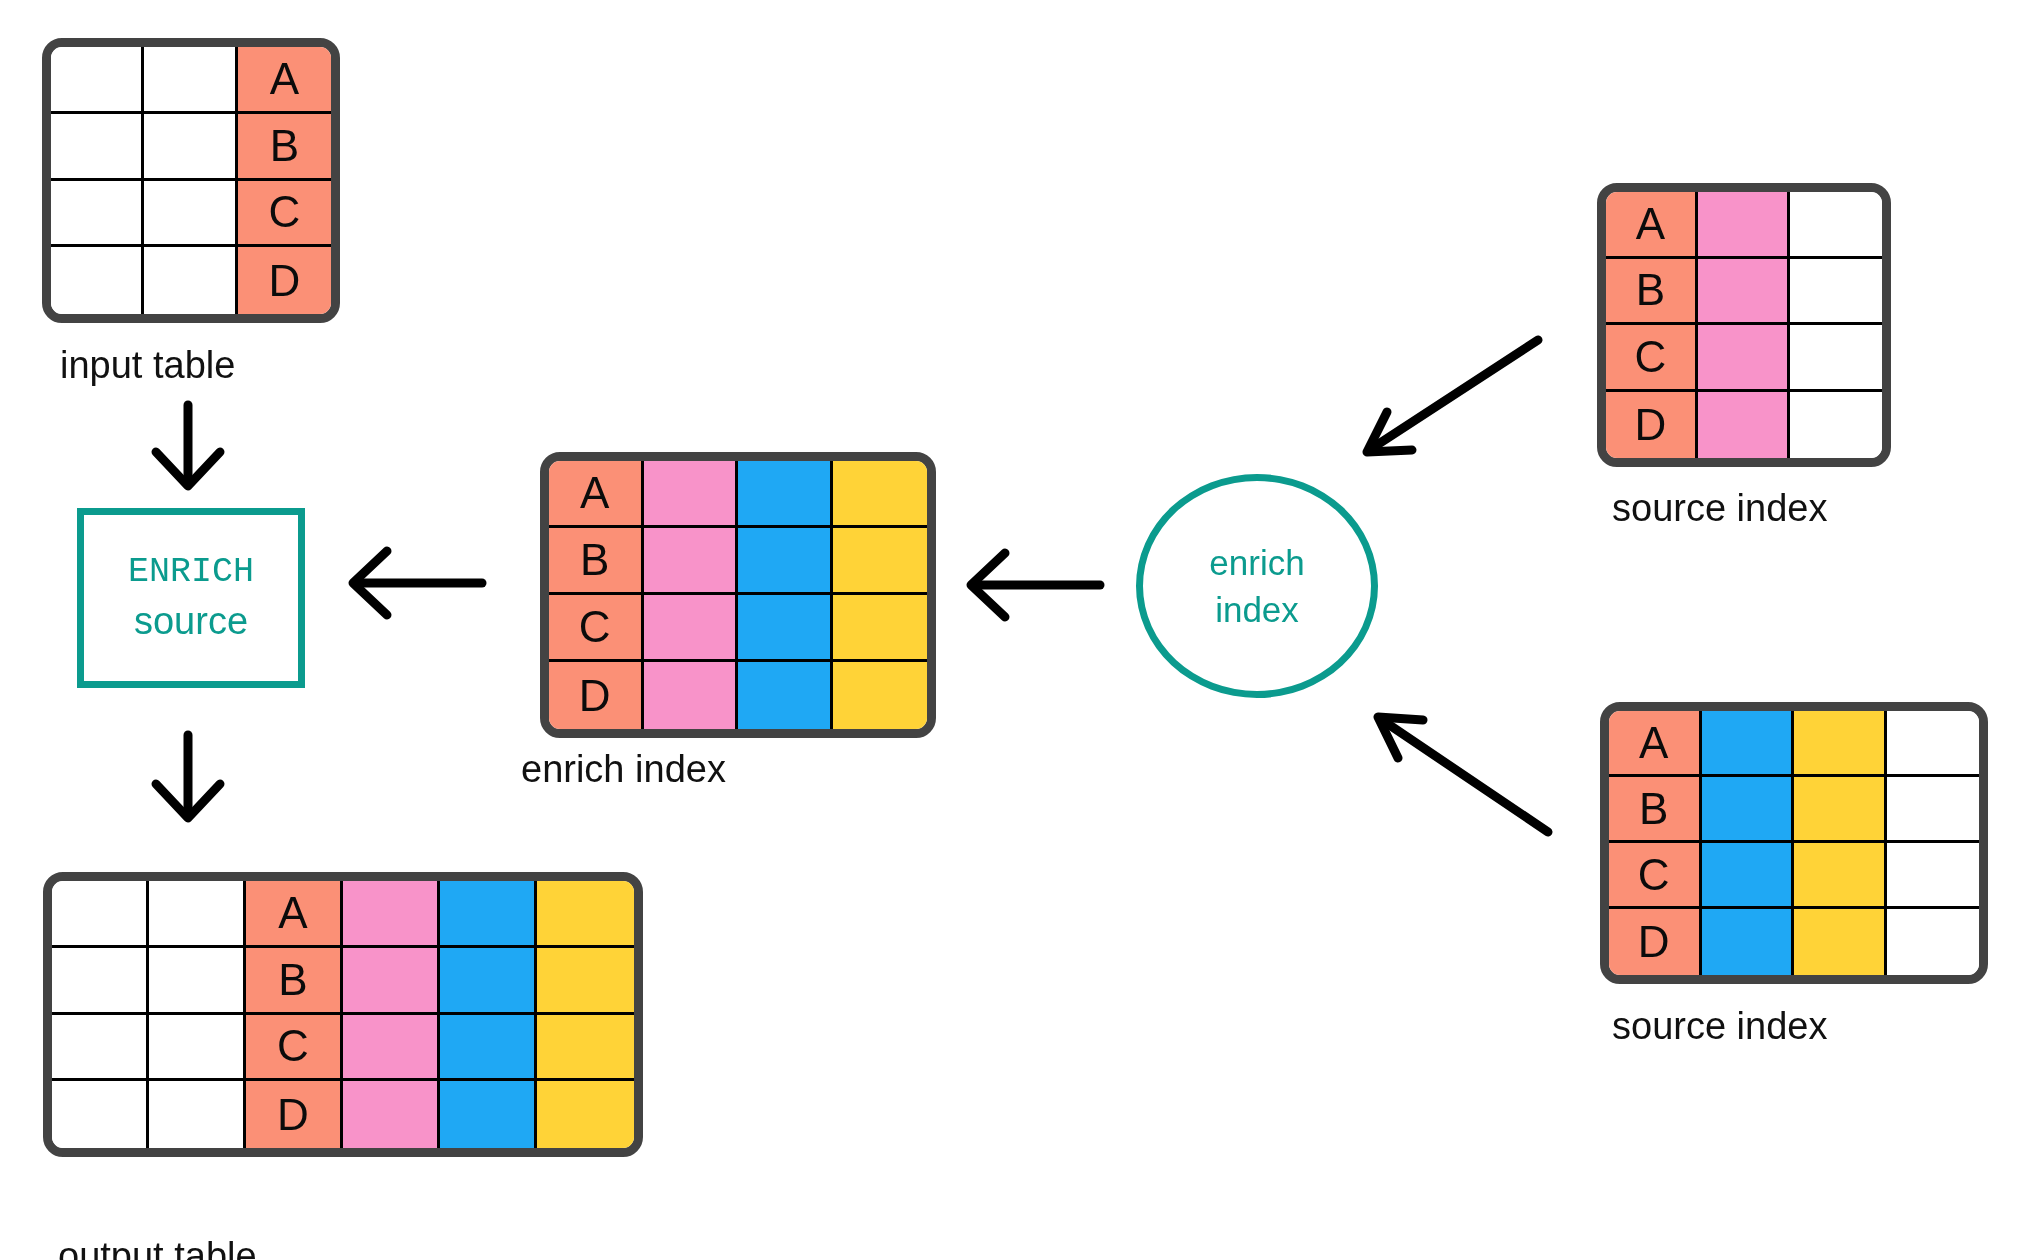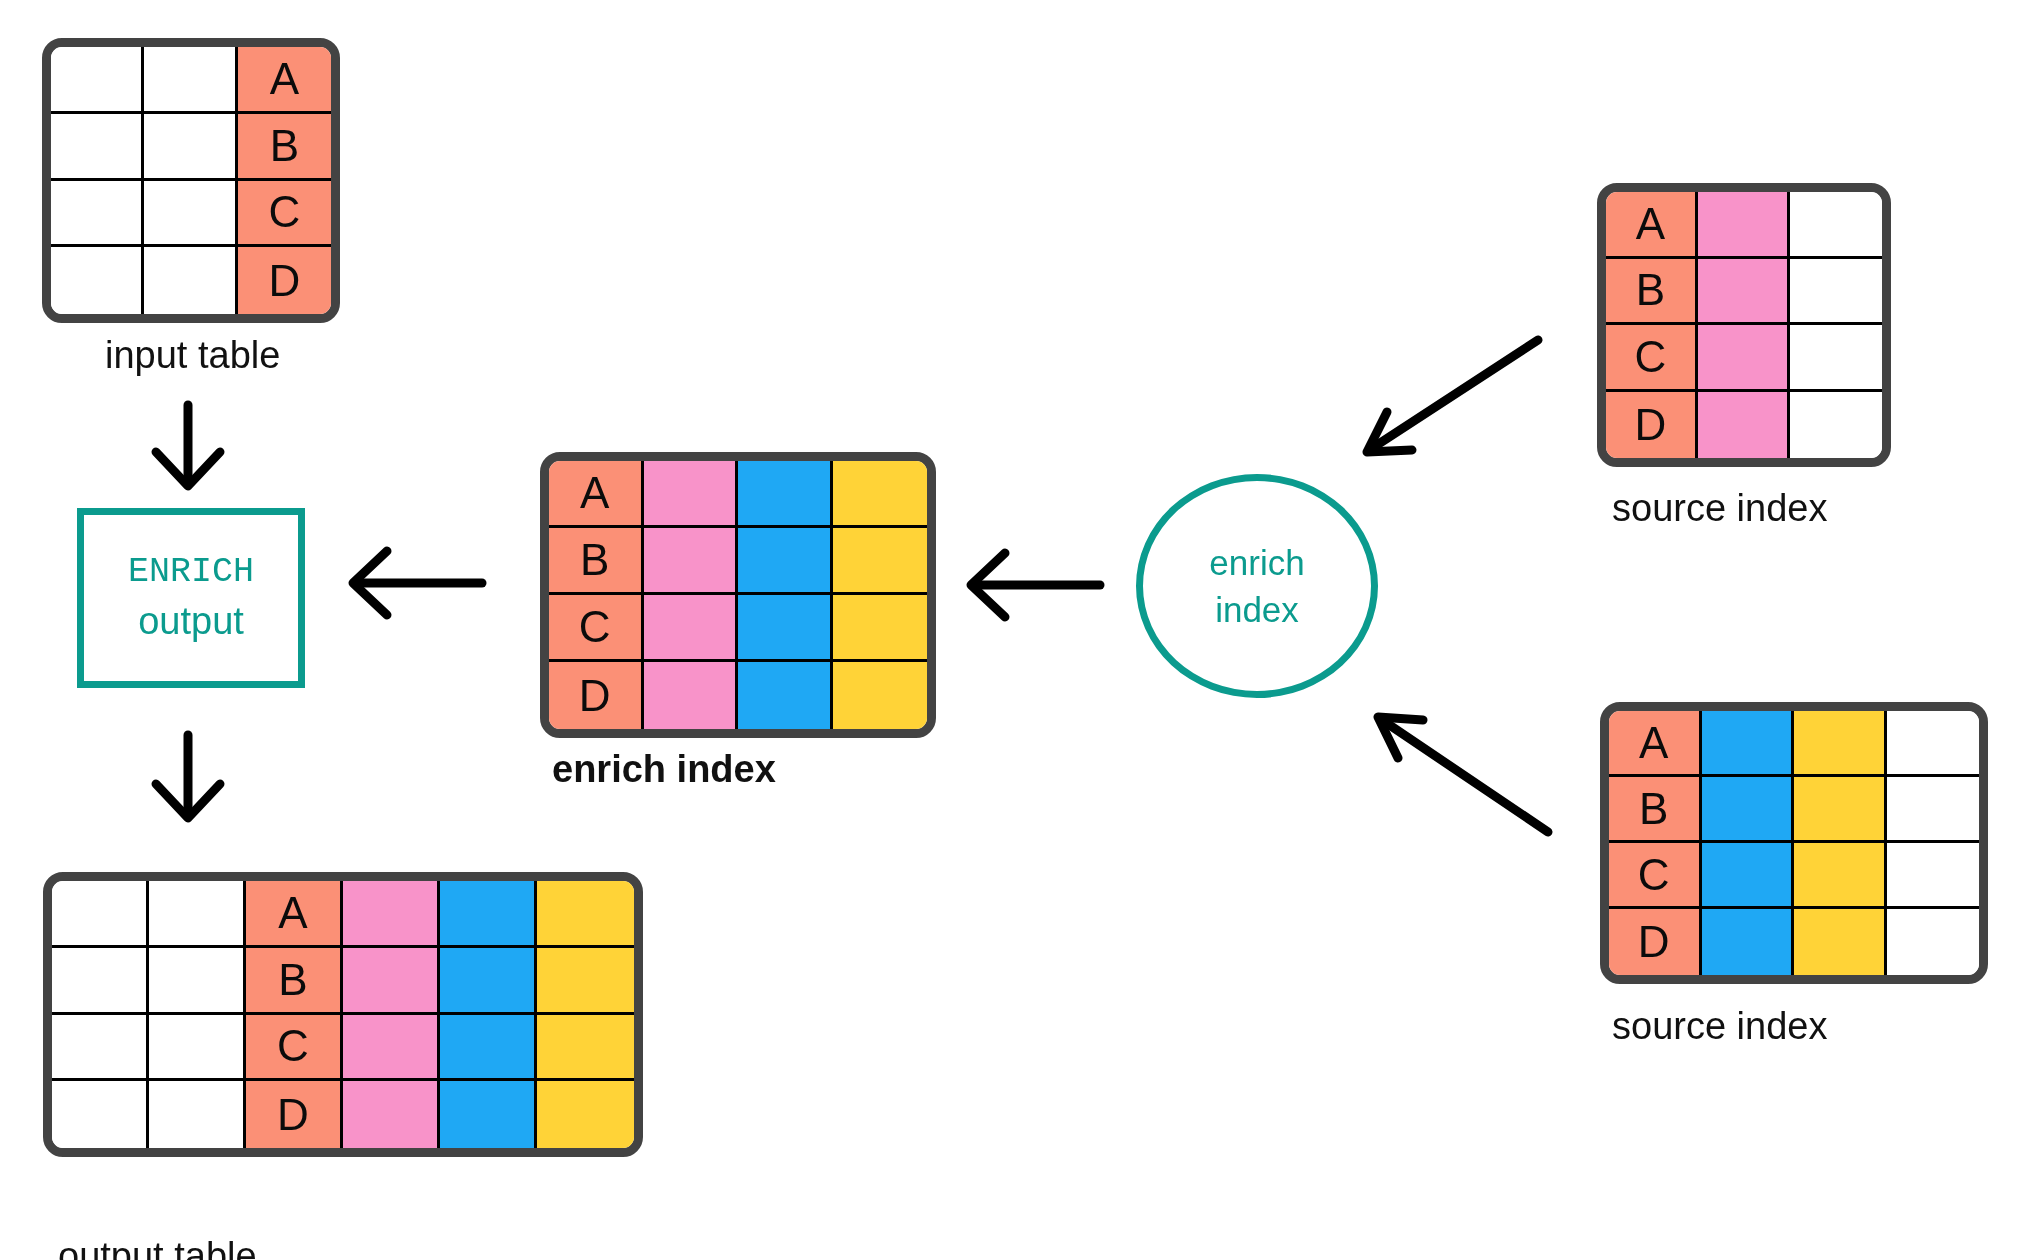--- a/index.html
+++ b/index.html
@@ -30,23 +30,23 @@
   .dtable .cell.last-col { border-right:none; }
   .dtable .cell.last-row { border-bottom:none; }
 
   #input-table        { left:42px;   top:38px;  width:298px; height:285px; }
   #output-table       { left:43px;   top:872px; width:600px; height:285px; }
   #enrich-index-table { left:540px;  top:452px; width:396px; height:286px; }
   #source-top-table   { left:1597px; top:183px; width:294px; height:284px; }
   #source-bottom-table{ left:1600px; top:702px; width:388px; height:282px; }
 
   .tlabel { position:absolute; font-size:38px; color:var(--text,#111); white-space:nowrap; }
-  #input-table-label         { left:60px;   top:334px;margin-left:45px;  }
+  #input-table-label         { left:60px;   top:344px;  }
   #output-table-label        { left:58px;   top:1235px; }
-  #enrich-index-label        { left:552px;  top:748px;font-weight:bold;  }
+  #enrich-index-label        { left:521px;  top:748px;  }
   #source-top-label          { left:1612px; top:487px;  }
   #source-bottom-label       { left:1612px; top:1005px; }
 
   .cmdbox {
     position:absolute; left:77px; top:508px; width:228px; height:180px;
     box-sizing:border-box; border:7px solid var(--teal,#0b9b8e);
     display:flex; flex-direction:column; align-items:center; justify-content:center;
     color:var(--teal,#0b9b8e); background:#fff; text-align:center;
   }
   .cmdbox .mono { font-family:"Liberation Mono","DejaVu Sans Mono",monospace; font-size:35px; line-height:1.35; }
@@ -103,21 +103,21 @@
       <div class="cell" style="background: rgb(255, 255, 255);"></div>
       <div class="cell last-col" style="background: rgb(251, 144, 118);">C</div>
       <div class="cell last-row" style="background: rgb(255, 255, 255);"></div>
       <div class="cell last-row" style="background: rgb(255, 255, 255);"></div>
       <div class="cell last-col last-row" style="background: rgb(251, 144, 118);">D</div>
     </div>
   <div class="tlabel" id="input-table-label">input table</div>
 
   <div class="cmdbox">
     <div class="mono">ENRICH</div>
-    <div class="sans">output</div>
+    <div class="sans">source</div>
   </div>
 
   <div class="dtable" id="output-table" style="grid-template-columns: repeat(6, 1fr);">
       <div class="cell" style="background: rgb(255, 255, 255);"></div>
       <div class="cell" style="background: rgb(255, 255, 255);"></div>
       <div class="cell" style="background: rgb(251, 144, 118);">A</div>
       <div class="cell" style="background: rgb(248, 147, 201);"></div>
       <div class="cell" style="background: rgb(31, 168, 244);"></div>
       <div class="cell last-col" style="background: rgb(255, 211, 55);"></div>
       <div class="cell" style="background: rgb(255, 255, 255);"></div>

